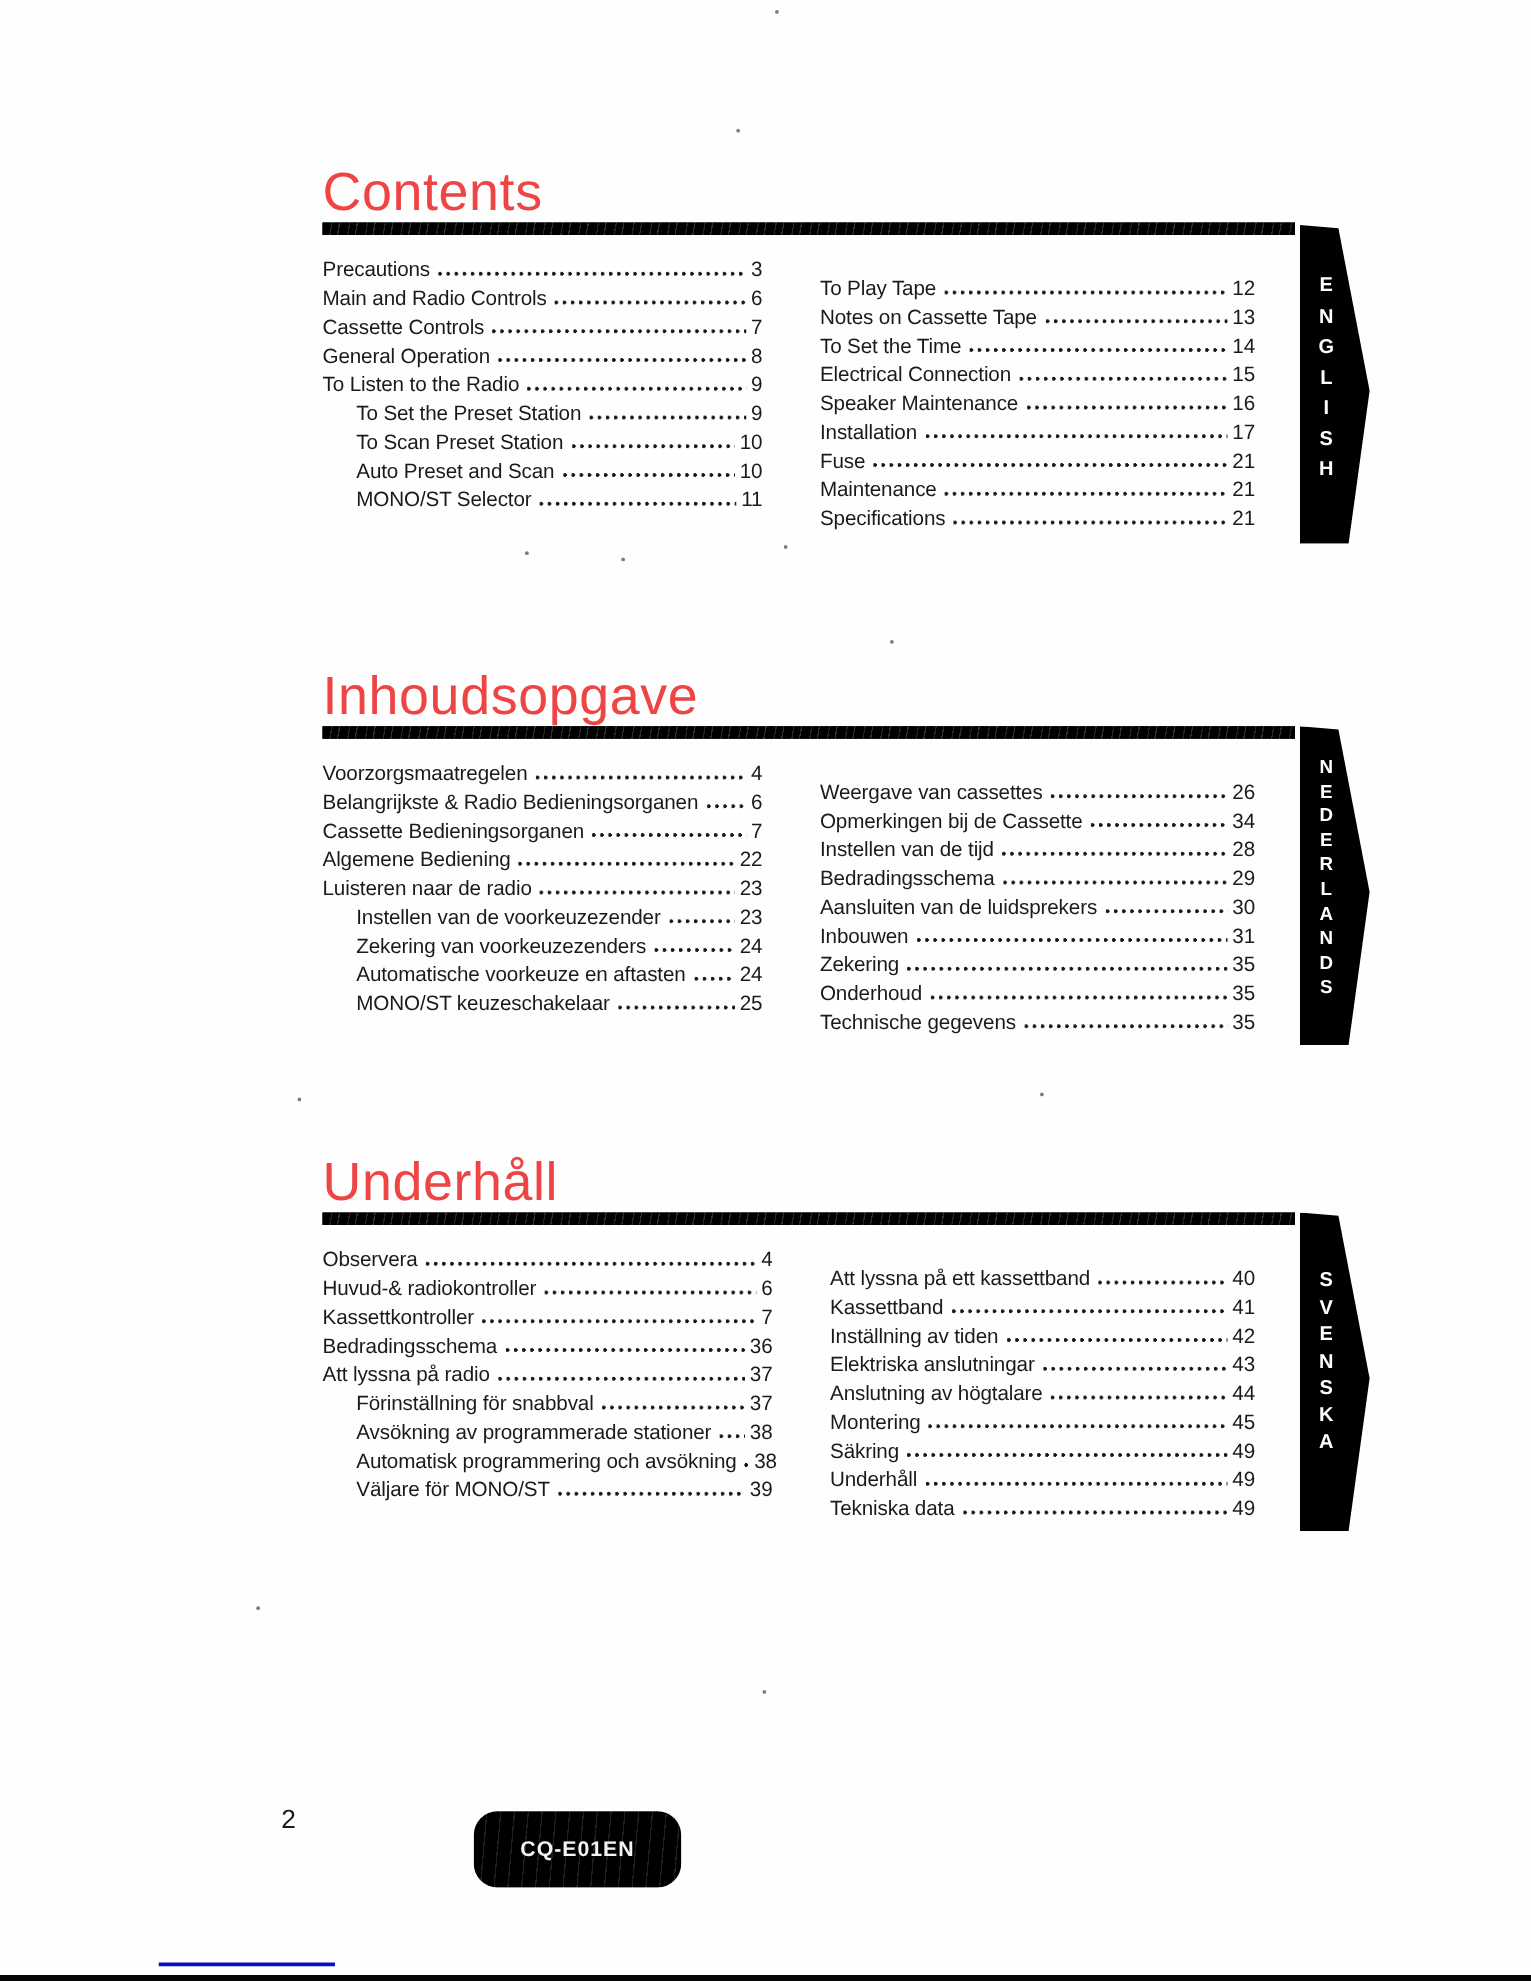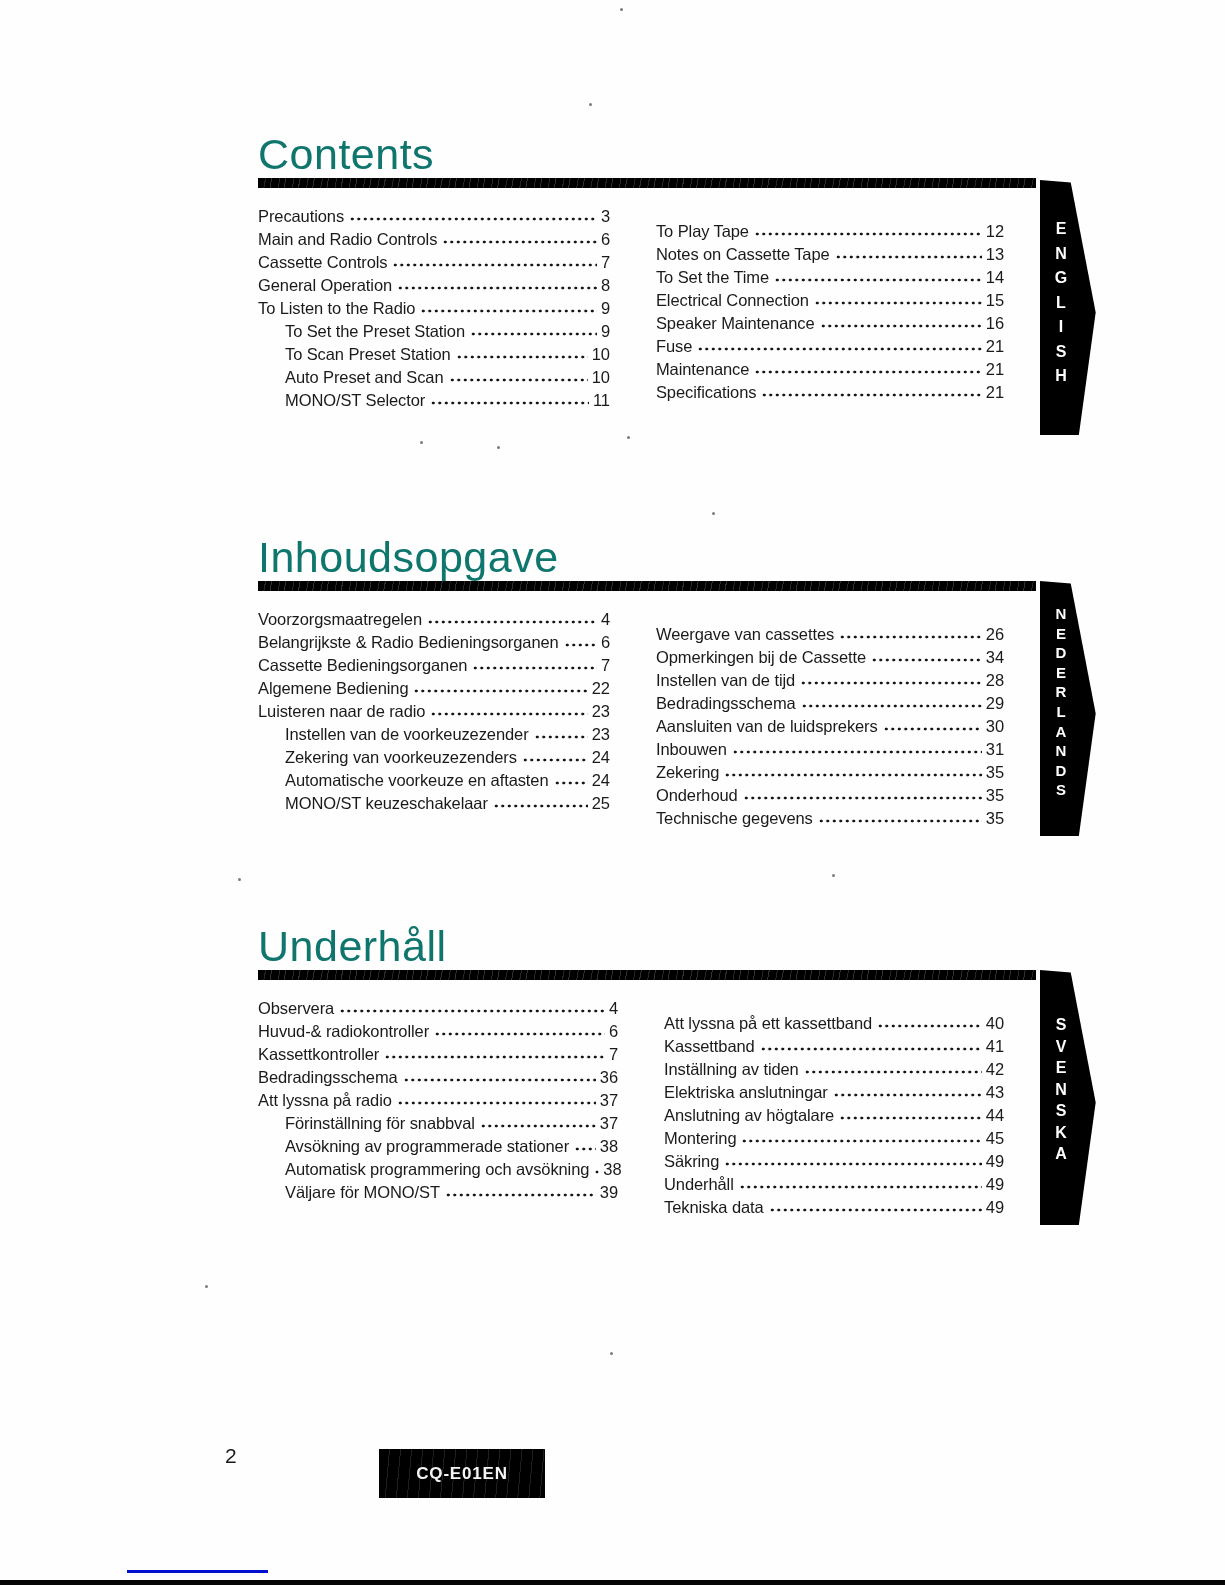--- a/index.html
+++ b/index.html
@@ -13,21 +13,21 @@
   }
 
   
   .toc-section{position:absolute;left:258px;width:746px;}
   .toc-title{
     margin:0;
     font-size:43px;
     font-weight:400;
     line-height:48px;
     letter-spacing:.5px;
-    color:#0f766e;
+    color:#ef4444;
     white-space:nowrap;
   }
   .toc-rule{
     position:absolute;left:0;top:48px;
     width:778px;height:10px;
     background:#060606;
     background-image:repeating-linear-gradient(100deg,#000 0 7px,#262626 7px 8px,#000 8px 13px,#303030 13px 14px);
   }
   .toc-columns{
     position:absolute;left:0;top:73px;width:746px;
@@ -76,24 +76,24 @@
   .tab-sv .tab-letters{padding-top:44px;}
   .tab-sv .tab-letter{line-height:21.5px;}
 
   
   .page-number{
     position:absolute;left:225px;top:1444px;
     font-size:21px;color:#1a1a1a;
   }
   .model-box{
     position:absolute;left:379px;top:1449px;
-    width:166px;height:49px;
+    width:166px;height:61px;
     background:#050505;
     background-image:repeating-linear-gradient(95deg,#000 0 10px,#1f1f1f 10px 11px);
-    display:flex;align-items:center;justify-content:center;
+    display:flex;align-items:center;justify-content:center;border-radius:19px;
   }
   .model-text{
     color:#f4f4f4;font-weight:700;font-size:17px;letter-spacing:.8px;
   }
   .footer-blue-line{
     position:absolute;left:127px;top:1570px;
     width:141px;height:3px;background:#0010cc;
   }
   .footer-black-bar{
     position:absolute;left:0;top:1580px;
@@ -180,20 +180,25 @@
           </div>
           <div class="toc-row">
             <span class="toc-label">Electrical Connection</span>
             <span class="toc-leader"></span>
             <span class="toc-num">15</span>
           </div>
           <div class="toc-row">
             <span class="toc-label">Speaker Maintenance</span>
             <span class="toc-leader"></span>
             <span class="toc-num">16</span>
+          </div>
+          <div class="toc-row">
+            <span class="toc-label">Installation</span>
+            <span class="toc-leader"></span>
+            <span class="toc-num">17</span>
           </div>
           <div class="toc-row">
             <span class="toc-label">Fuse</span>
             <span class="toc-leader"></span>
             <span class="toc-num">21</span>
           </div>
           <div class="toc-row">
             <span class="toc-label">Maintenance</span>
             <span class="toc-leader"></span>
             <span class="toc-num">21</span>

